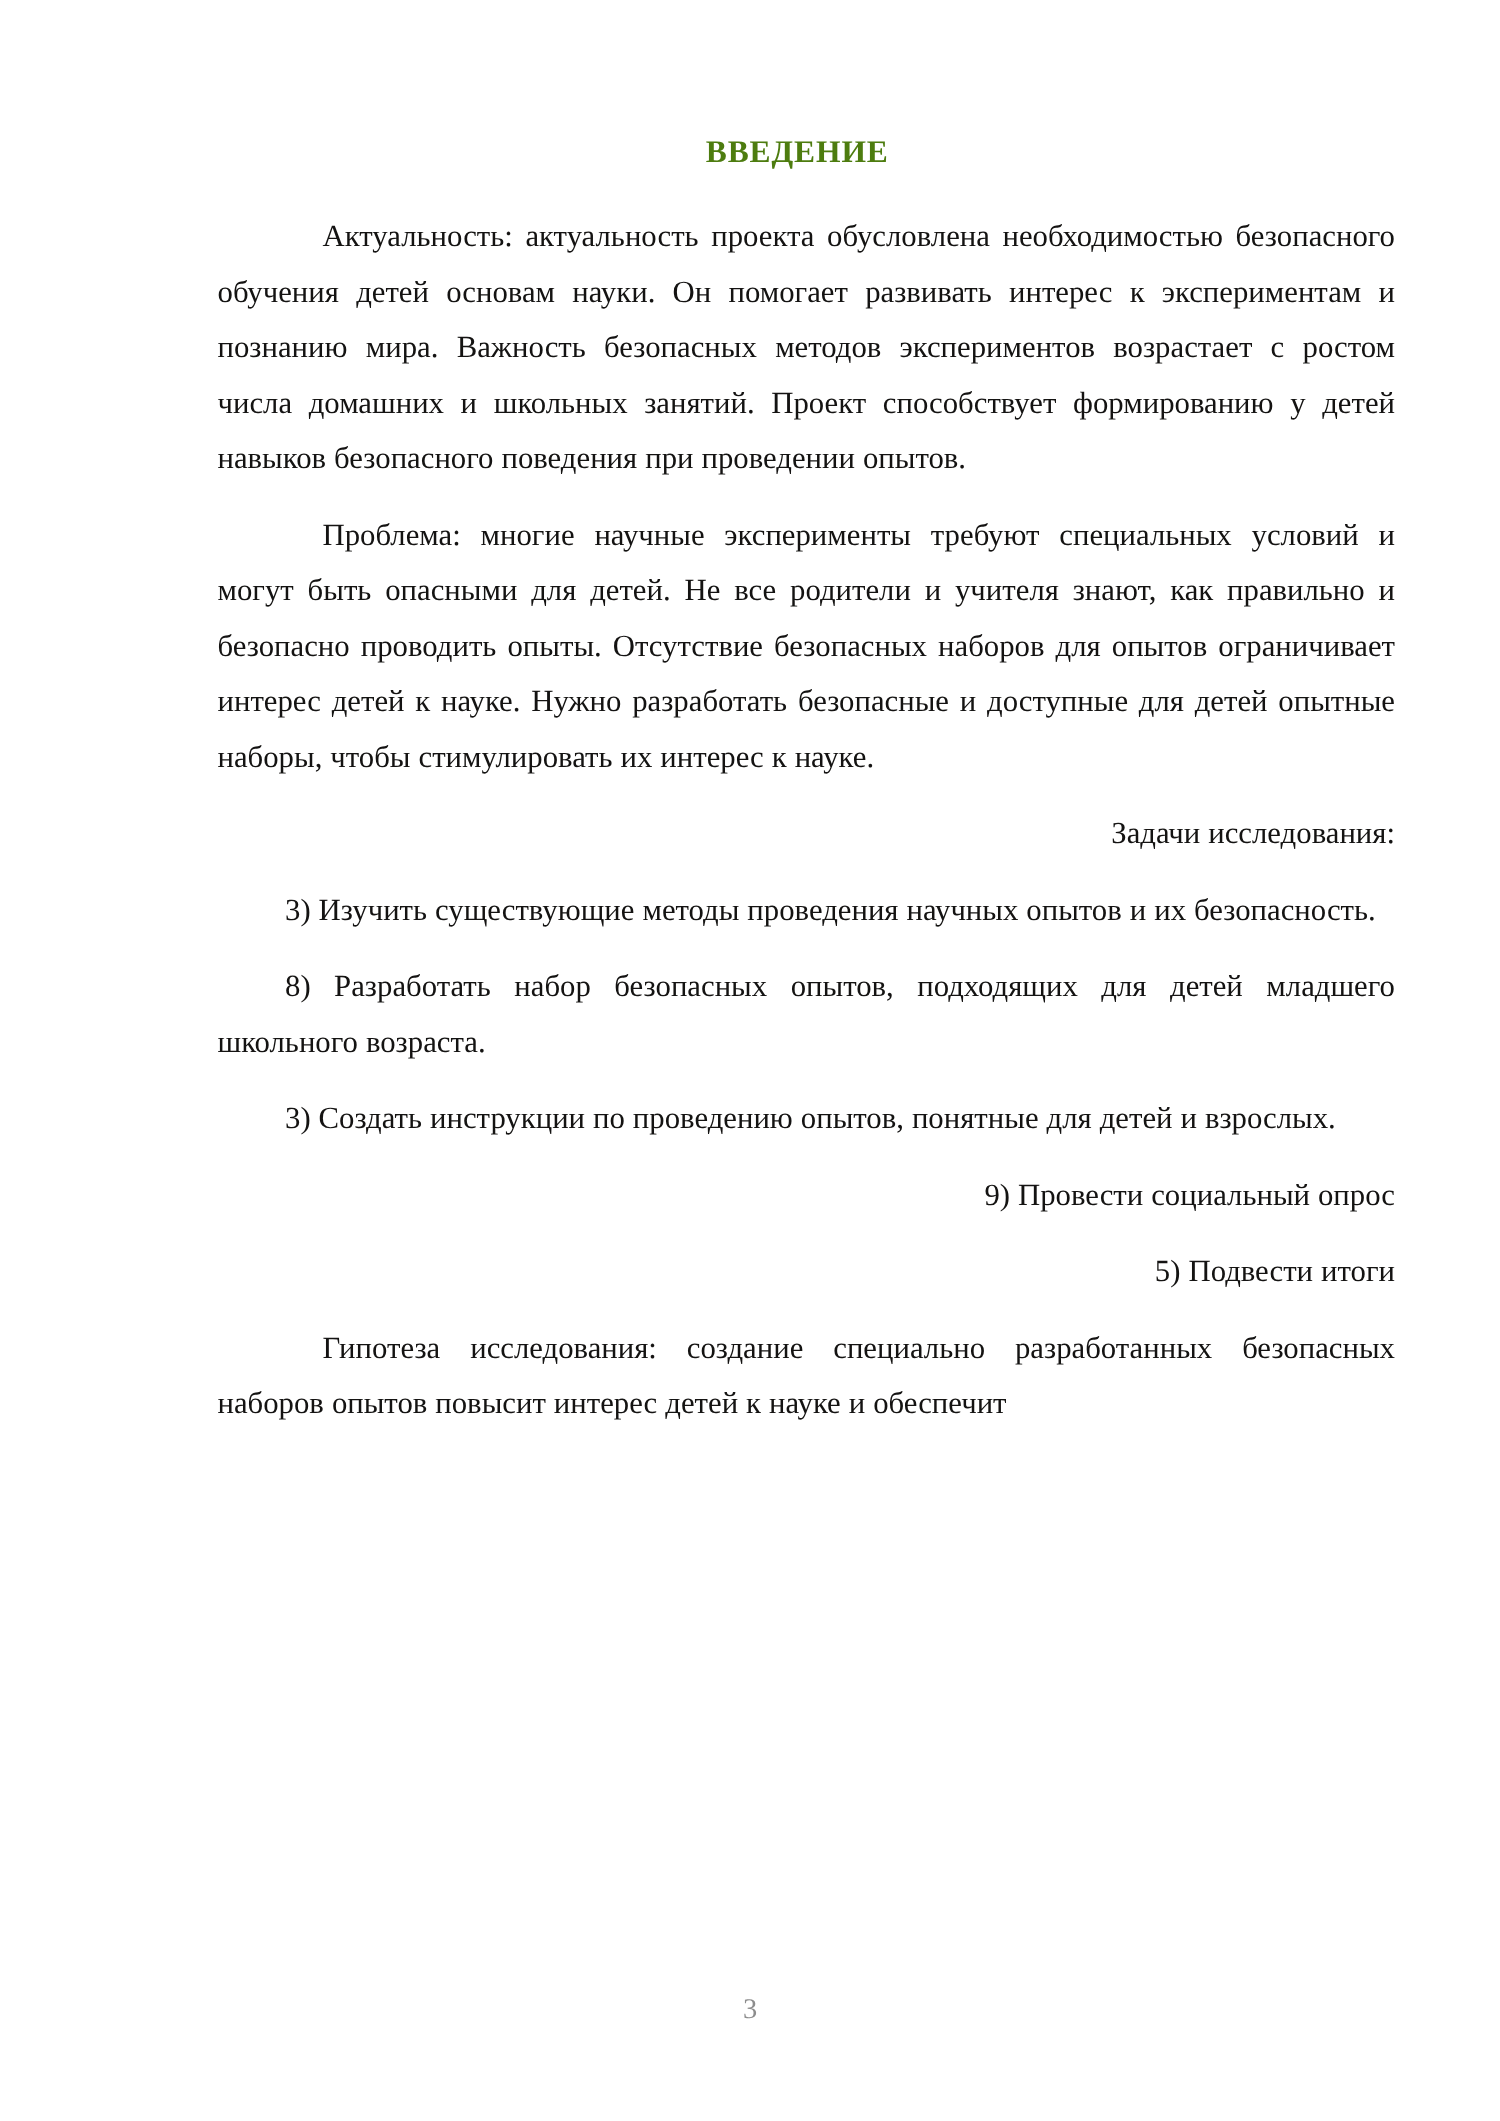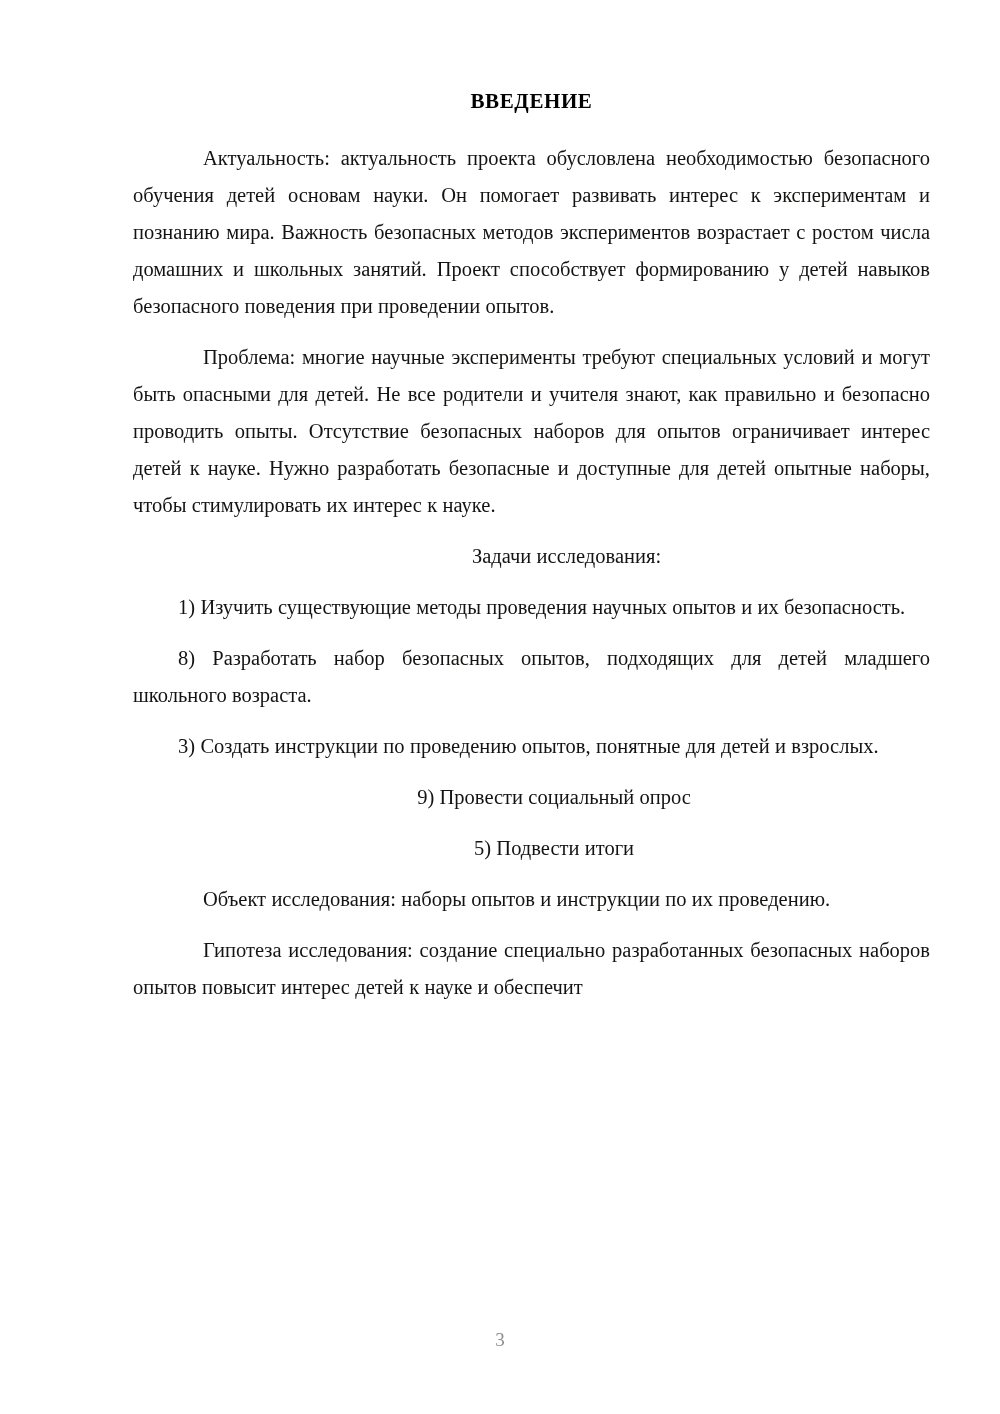--- a/index.html
+++ b/index.html
@@ -27,47 +27,47 @@
     width: 797px;
   }
 
   .doc-title {
     font-size: 21px;
     font-weight: bold;
     text-align: center;
     letter-spacing: 0.6px;
     margin: 0 0 26px 0;
     line-height: 1.25;
-    color: #000000;
+    color: #4d7c0f;
   }
 
   .para {
     font-size: 20.5px;
     line-height: 37px;
     text-align: justify;
     text-justify: inter-word;
-    margin: 0 0 14px 0;
+    margin: 0 0 14px 12px;
     text-indent: 70px;
     hyphens: none;
     word-spacing: 0.2px;
     color: #141312;
   }
 
   .para.last-open {
     margin-bottom: 0;
   }
 
   
   .para.item {
     text-indent: 45px;
   }
 
   
   .para.short {
-    text-align: center;
+    text-align: right;
   }
 
   .page-number {
     position: absolute;
     left: 0;
     right: 0;
     top: 1330px;
     text-align: center;
     font-size: 19px;
     line-height: 1;
@@ -84,31 +84,30 @@
 
     <h1 class="doc-title">ВВЕДЕНИЕ</h1>
 
     <p class="para">Актуальность: актуальность проекта обусловлена необходимостью безопасного обучения детей основам науки. Он помогает развивать интерес к экспериментам и познанию мира. Важность безопасных методов экспериментов возрастает с ростом числа домашних и школьных занятий. Проект способствует формированию у детей навыков безопасного поведения при проведении опытов.</p>
 
     <p class="para">Проблема: многие научные эксперименты требуют специальных условий и могут быть опасными для детей. Не все родители и учителя знают, как правильно и безопасно проводить опыты. Отсутствие безопасных наборов для опытов ограничивает интерес детей к науке. Нужно разработать безопасные и доступные для детей опытные наборы, чтобы стимулировать их интерес к науке.</p>
 
 
     <p class="para short">Задачи исследования:</p>
 
-    <p class="para item">1) Изучить существующие методы проведения научных опытов и их безопасность.</p>
+    <p class="para item">3) Изучить существующие методы проведения научных опытов и их безопасность.</p>
 
     <p class="para item">8) Разработать набор безопасных опытов, подходящих для детей младшего школьного возраста.</p>
 
     <p class="para item">3) Создать инструкции по проведению опытов, понятные для детей и взрослых.</p>
 
     <p class="para item short">9) Провести социальный опрос</p>
 
     <p class="para item short">5) Подвести итоги</p>
 
-    <p class="para">Объект исследования: наборы опытов и инструкции по их проведению.</p>
 
 
     <p class="para last-open">Гипотеза исследования: создание специально разработанных безопасных наборов опытов повысит интерес детей к науке и обеспечит</p>
 
   </div>
 
   <div class="page-number">3</div>
 
 </div>
 

